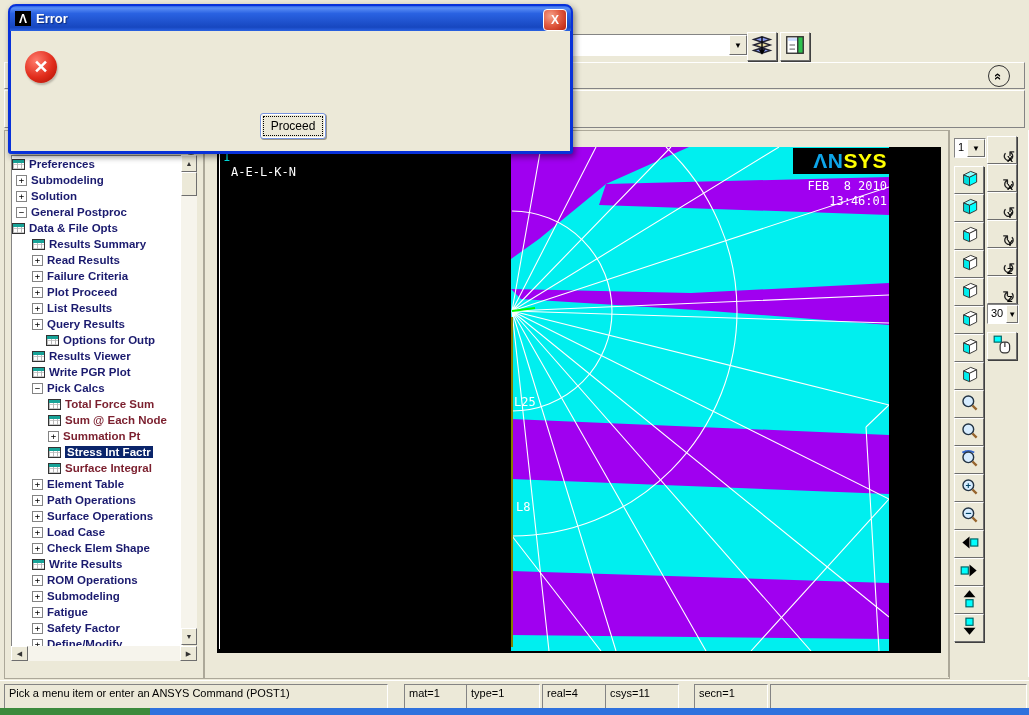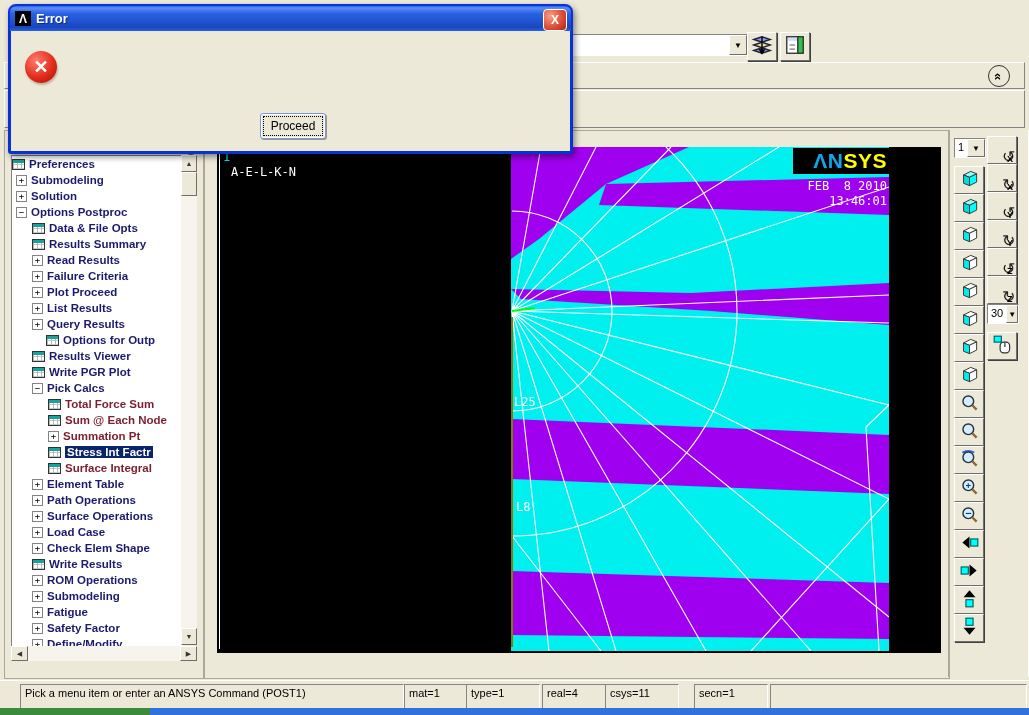--- a/index.html
+++ b/index.html
@@ -120,23 +120,23 @@
         <div class="tree-row c-navy" style="padding-left: 4px;">
           <span class="toggle">+</span>
           <span class="lbl">Submodeling</span>
         </div>
         <div class="tree-row c-navy" style="padding-left: 4px;">
           <span class="toggle">+</span>
           <span class="lbl">Solution</span>
         </div>
         <div class="tree-row c-navy" style="padding-left: 4px;">
           <span class="toggle">−</span>
-          <span class="lbl">Options Postproc</span>
-        </div>
-        <div class="tree-row c-navy" style="padding-left: 20px;">
+          <span class="lbl">General Postproc</span>
+        </div>
+        <div class="tree-row c-navy" style="">
           <span class="icon-sheet"></span>
           <span class="lbl">Data &amp; File Opts</span>
         </div>
         <div class="tree-row c-navy" style="padding-left: 20px;">
           <span class="icon-sheet"></span>
           <span class="lbl">Results Summary</span>
         </div>
         <div class="tree-row c-navy" style="padding-left: 20px;">
           <span class="toggle">+</span>
           <span class="lbl">Read Results</span>
@@ -435,21 +435,21 @@
       <div class="vbtn btn3d" style="left: 38px; top: 202px;">
         <span><svg width="19" height="19" viewBox="0 0 16 16">
             <rect x="1" y="1" width="6" height="5" fill="#0ff" stroke="#066"></rect>
             <rect x="6" y="6" width="8" height="9" rx="3" fill="#fff" stroke="#333"></rect>
             <line x1="10" y1="6" x2="10" y2="10" stroke="#333"></line>
           </svg></span>
       </div>
     </div>
 
   <div class="abs" style="left:0;top:680px;width:1029px;height:26px;border-top:1px solid #fff;">
-    <div class="status-box" style="left:20px;width:374px;">Pick a menu item or enter an ANSYS Command (POST1)</div>
+    <div class="status-box" style="left:4px;width:374px;">Pick a menu item or enter an ANSYS Command (POST1)</div>
     <div id="status-fields">
         <div class="status-box" style="left: 404px; width: 64px;">mat=1</div>
         <div class="status-box" style="left: 466px; width: 64px;">type=1</div>
         <div class="status-box" style="left: 542px; width: 64px;">real=4</div>
         <div class="status-box" style="left: 605px; width: 64px;">csys=11</div>
         <div class="status-box" style="left: 694px; width: 64px;">secn=1</div>
       </div>
     <div class="status-box" style="left:770px;width:247px;"></div>
   </div>
 

